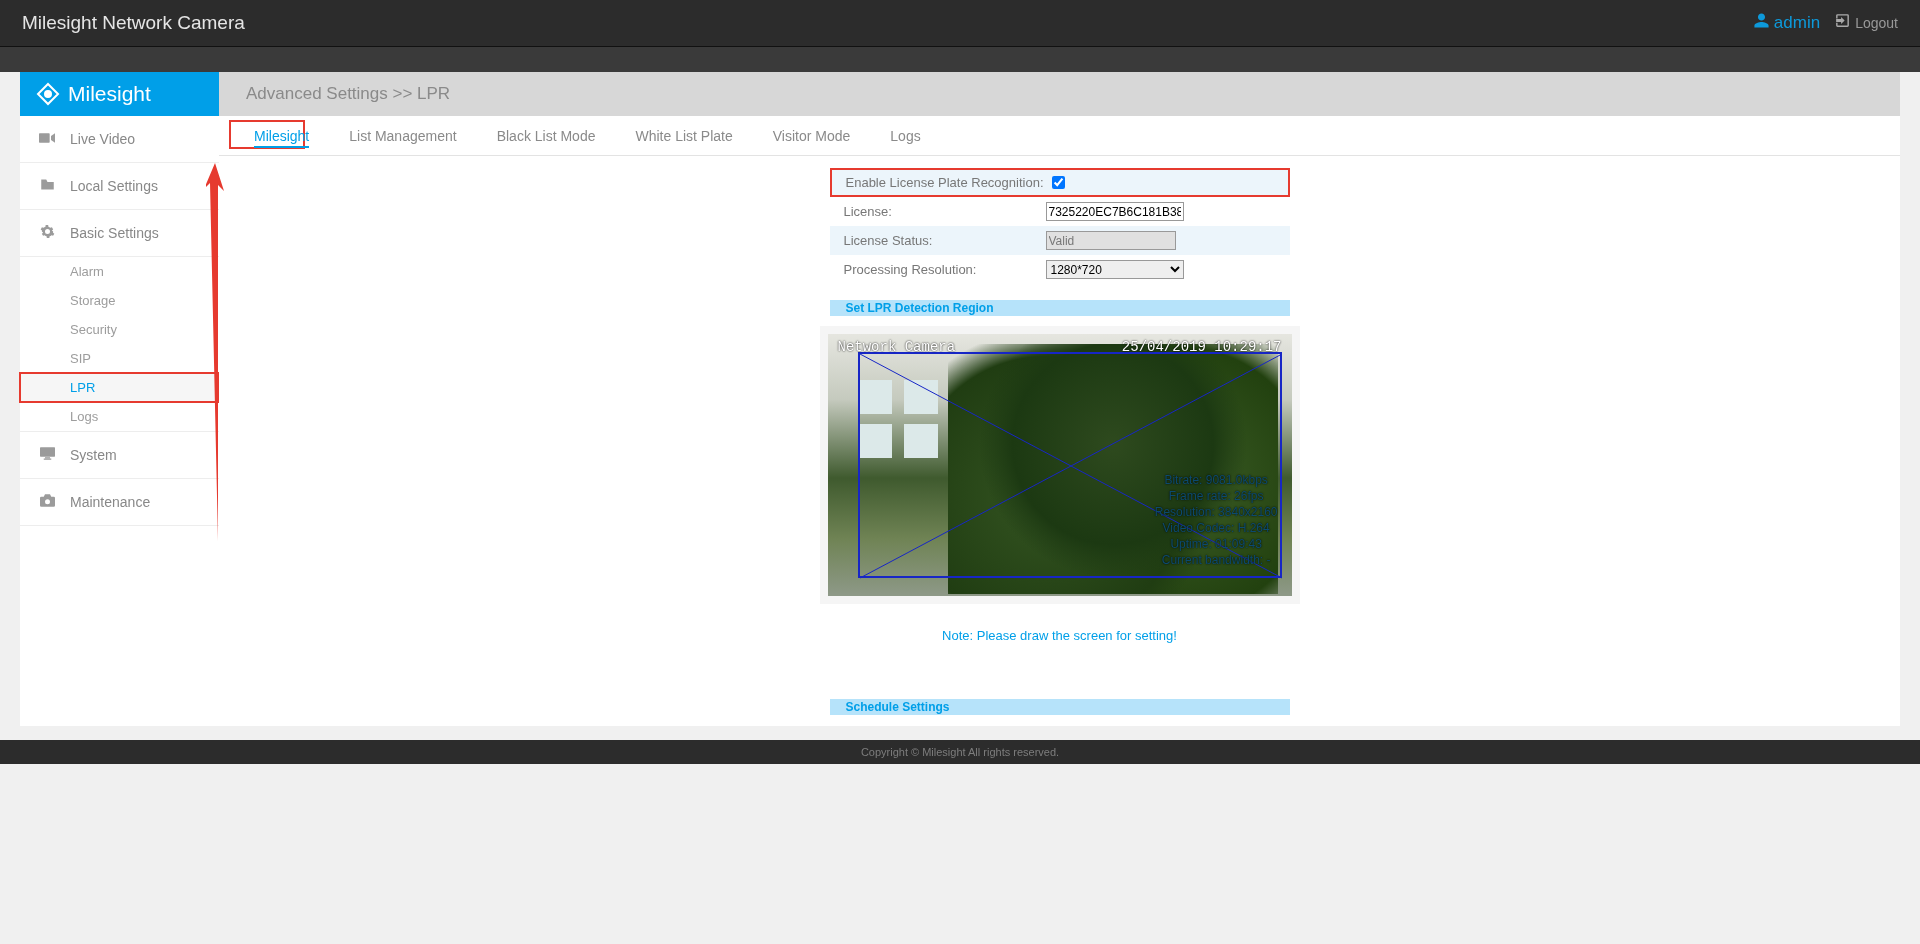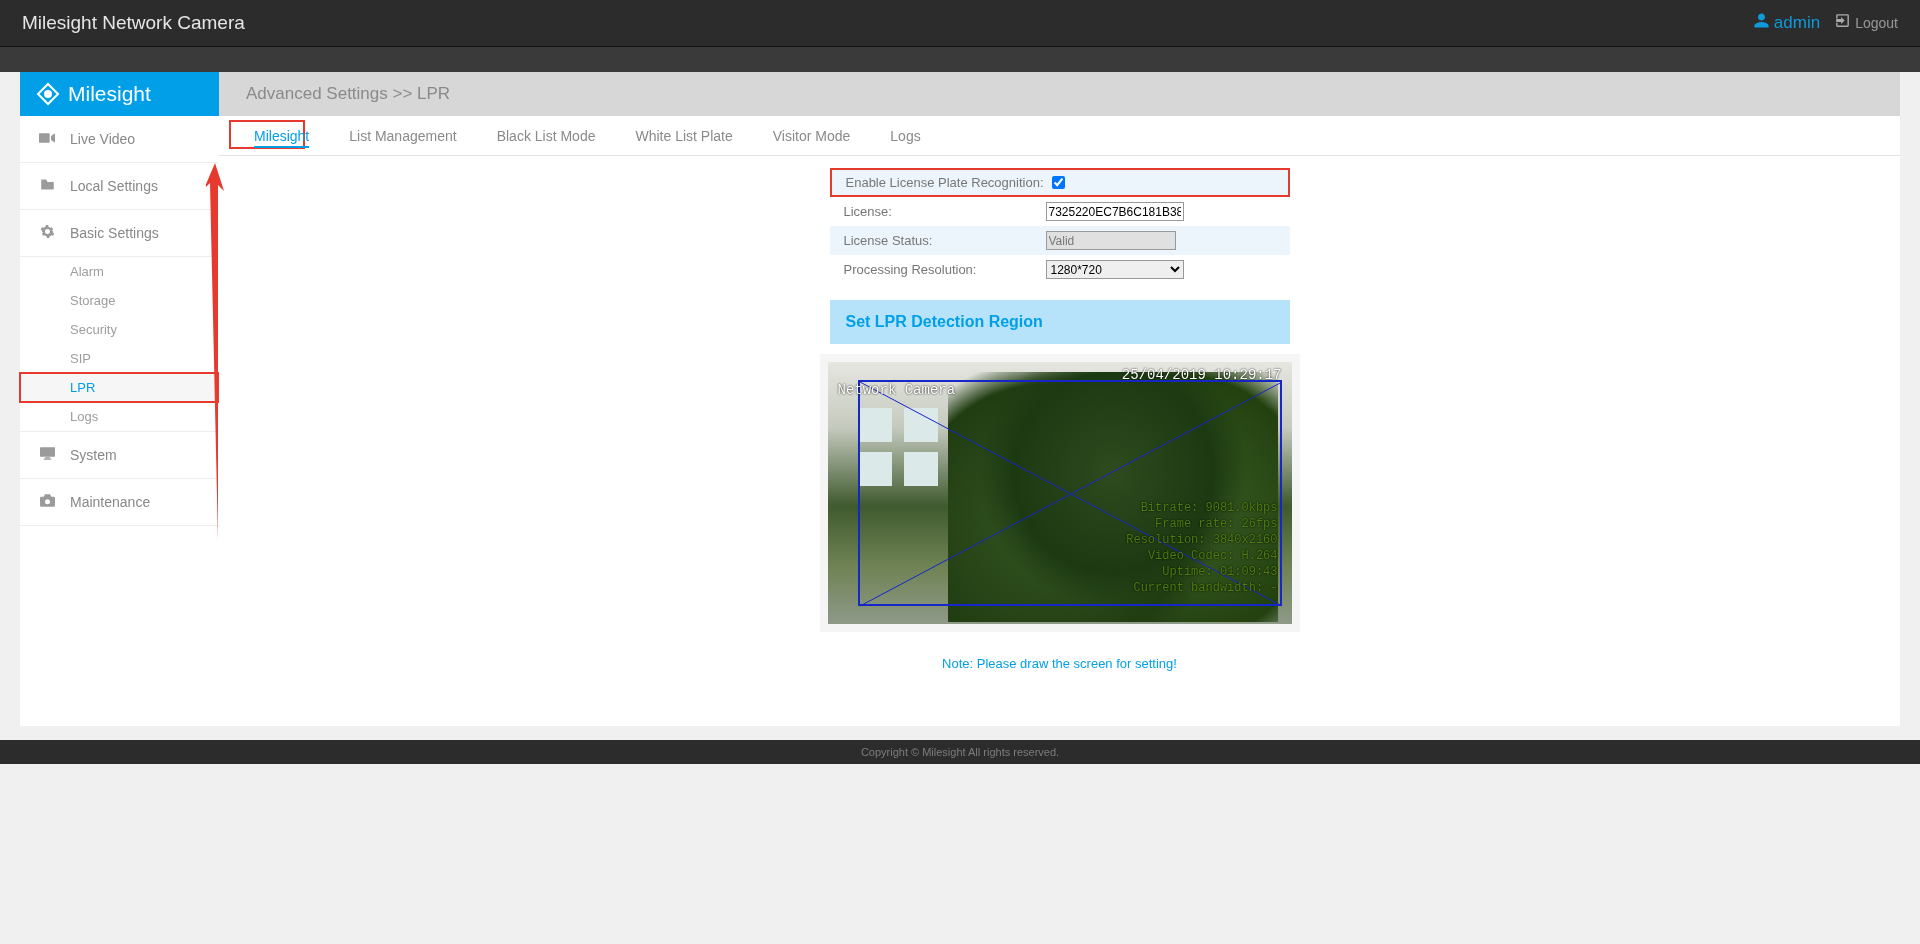--- a/index.html
+++ b/index.html
@@ -53,31 +53,31 @@
 
 .form-row{width:460px;display:flex;align-items:center;height:29px}
 .form-row.alt{background:#ECF5FB}
 .lbl-cell{width:216px;padding-left:14px;font-size:13px;color:#777}
 .ctl-cell{flex:1}
 .ctl-cell input[type=text],.ctl-cell select{height:19px;font-size:12px;border:1px solid #999}
 .ctl-cell input[disabled]{background:#E0E0E0;color:#777}
 .enable-hl{border:2px solid #E63A2F;outline-offset:-2px}
 
 
-.sect-banner{width:460px;height:44px;background:#B6E3FA;display:flex;align-items:center;padding-left:16px;font-weight:bold;font-size:16px;color:#009FE8;margin-top:16px}
+.sect-banner{width:460px;height:16px;background:#B6E3FA;display:flex;align-items:center;padding-left:16px;font-weight:bold;font-size:12px;color:#009FE8;margin-top:16px}
 
 
 .vid-frame{width:480px;height:278px;border:8px solid #F5F5F5;margin-top:10px;position:relative;overflow:hidden}
 .vid-bg{position:absolute;inset:0;background:linear-gradient(180deg,#E6E6E0 0%,#C5CABE 25%,#3F5A2E 55%,#6F8354 78%,#8E9988 100%)}
 .building-window{position:absolute;background:#DCE9E9;width:34px;height:34px}
 .tree{position:absolute;left:120px;top:10px;width:330px;height:250px;background:radial-gradient(circle at 50% 40%,#2E4A1E 0%,#1C3912 45%,transparent 60%),radial-gradient(circle at 30% 60%,#355522 0%,#203D12 50%,transparent 60%),radial-gradient(circle at 70% 55%,#3D5E27 0%,#22410F 50%,transparent 62%)}
 .rect-sel{position:absolute;left:30px;top:18px;right:10px;bottom:18px;border:2px solid #1726C6}
-.osd-tl{position:absolute;left:10px;top:20px;color:#fff;font-size:14px;font-family:"Courier New",monospace;text-shadow:0 0 2px #000}
+.osd-tl{position:absolute;left:10px;top:5px;color:#fff;font-size:14px;font-family:"Courier New",monospace;text-shadow:0 0 2px #000}
 .osd-tr{position:absolute;right:10px;top:5px;color:#fff;font-size:14px;font-family:"Courier New",monospace;text-shadow:0 0 2px #000}
-.osd-stats{position:absolute;right:14px;bottom:28px;color:#4d7c0f;font-family:Liberation Mono, monospace;font-size:12px;line-height:16px;text-align:right;text-shadow:0 0 2px #000}
+.osd-stats{position:absolute;right:14px;bottom:28px;color:#0c4a6e;font-family:Liberation Sans, sans-serif;font-size:12px;line-height:16px;text-align:center;text-shadow:0 0 2px #000}
 
 .note-row{margin-top:24px;font-size:13px;color:#009FE8}
 
 
 .red-arrow{position:absolute;left:-13px;top:5px;width:24px;height:380px;pointer-events:none}
 .red-arrow svg{width:100%;height:100%}
 
 
 .footer{height:24px;background:#2C2C2C;color:#7D7D7D;font-size:11px;display:flex;align-items:center;justify-content:center;margin-top:14px}
 

